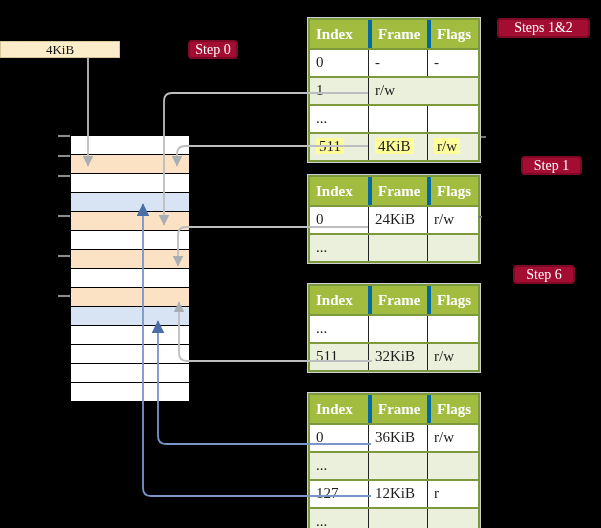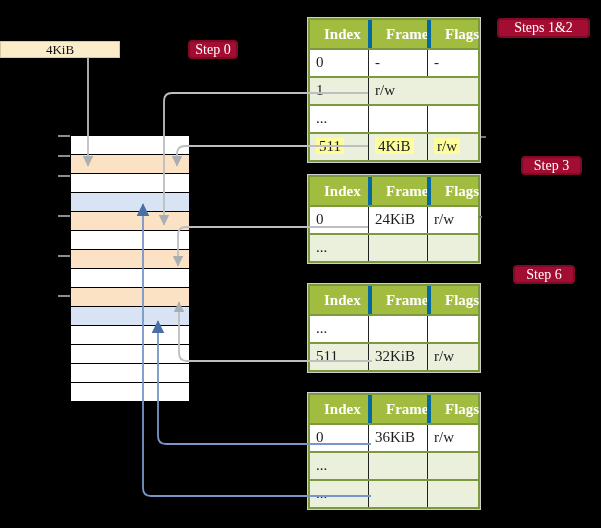--- a/index.html
+++ b/index.html
@@ -33,21 +33,21 @@
   .mem-row{height:20px;border:1px solid #000;margin-top:-1px;box-sizing:border-box;}
   .mem-row.plain{background:#FFFFFF;}
   .mem-row.page-table{background:var(--orange_row);}
   .mem-row.data-page{background:var(--blue_row);}
   .tick{position:absolute;left:58px;width:12px;height:2px;background:var(--tick_gray);z-index:4;}
 
   
   .ptable{position:absolute;left:308px;width:172px;border:2px solid var(--olive_border);
     box-shadow:0 0 0 1px #CFCFCF;background:#fff;box-sizing:border-box;z-index:10;}
   .thead{display:flex;height:28px;background:var(--header_green);color:#fff;font-weight:bold;}
-  .th{font-size:15px;line-height:28px;padding-left:14px;box-sizing:border-box;}
+  .th{font-size:15px;line-height:28px;padding-left:6px;box-sizing:border-box;}
   .th + .th{border-left:4px solid #0369a1;}
   .trow{display:flex;height:26px;border-top:2px solid var(--olive_border);background:#fff;}
   .trow.shaded{background:var(--light_green_row);}
   .td{font-size:15px;line-height:24px;padding-left:6px;color:var(--cell_text);box-sizing:border-box;}
   .td + .td{border-left:1px solid #222;}
   .c1{width:58px;} .c2{width:59px;} .c3{width:51px;}
   .hl{background:var(--highlight_yellow);padding:0 3px;}
 
   
   .overlay{position:absolute;left:0;top:0;width:601px;height:528px;z-index:30;pointer-events:none;}
@@ -57,21 +57,21 @@
 </style>
 </head>
 <body>
 
 <div class="stage">
 
   <div class="mem-label">4KiB</div>
 
   <div class="badge" id="badge-step0">Step 0</div>
   <div class="badge" id="badge-steps12">Steps 1&amp;2</div>
-  <div class="badge" id="badge-step3">Step 3</div>
+  <div class="badge" id="badge-step3">Step 1</div>
   <div class="badge" id="badge-step4">Step 6</div>
 
   <div class="memory" id="memory-column">
       <div class="mem-row plain"></div>
       <div class="mem-row page-table"></div>
       <div class="mem-row plain"></div>
       <div class="mem-row data-page"></div>
       <div class="mem-row page-table"></div>
       <div class="mem-row plain"></div>
       <div class="mem-row page-table"></div>
@@ -162,20 +162,25 @@
     </div>
     <div class="trow">
       <div class="td c1"><span>0</span></div>
       <div class="td c2"><span>36KiB</span></div>
       <div class="td c3"><span>r/w</span></div>
     </div>
     <div class="trow shaded">
       <div class="td c1"><span>...</span></div>
       <div class="td c2"><span></span></div>
       <div class="td c3"><span></span></div>
+    </div>
+    <div class="trow">
+      <div class="td c1"><span>127</span></div>
+      <div class="td c2"><span>12KiB</span></div>
+      <div class="td c3"><span>r</span></div>
     </div>
     <div class="trow shaded">
       <div class="td c1"><span>...</span></div>
       <div class="td c2"><span></span></div>
       <div class="td c3"><span></span></div>
     </div>
   </div>
 
   <svg class="overlay" viewBox="0 0 601 528">
     <defs>

